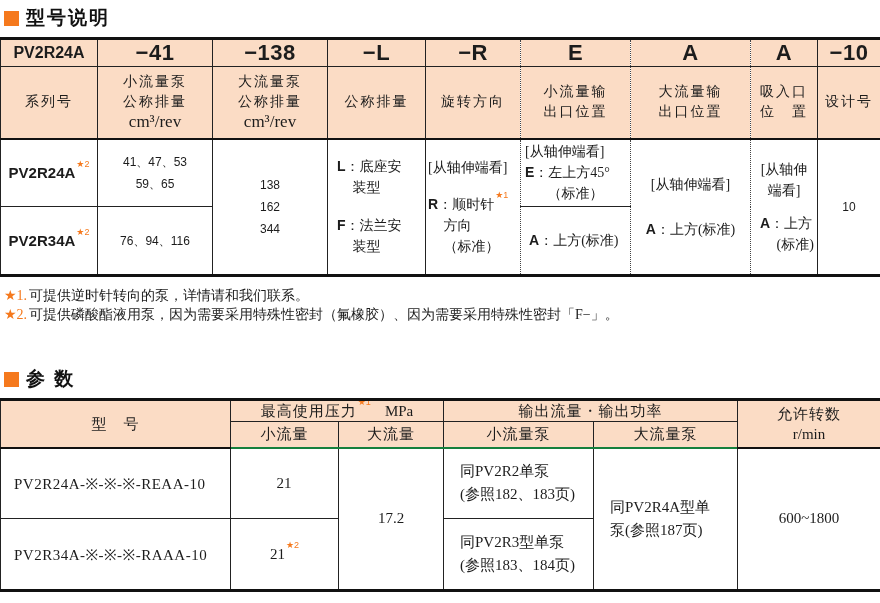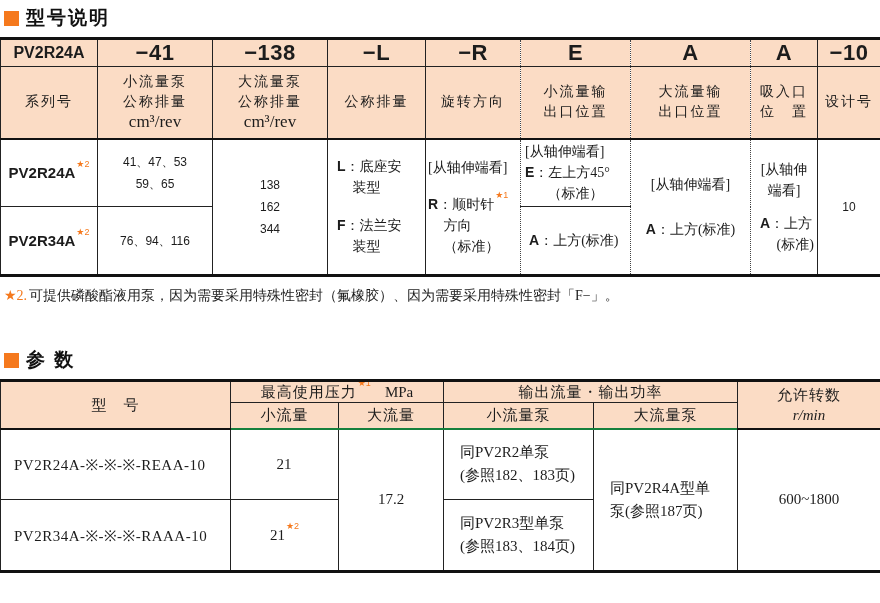--- a/index.html
+++ b/index.html
@@ -205,20 +205,23 @@
       </td>
       <td class="dl dr ta-left" style="padding-left:8px;">
         <span class="code-b">A</span><span>：上方(标准)</span>
       </td>
     </tr>
   </tbody>
     </table>
 
   <div class="footnotes">
     <div>
+      <span class="fn-marker">★1.</span><span>可提供逆时针转向的泵，详情请和我们联系。</span>
+    </div>
+    <div>
       <span class="fn-marker">★2.</span><span>可提供磷酸酯液用泵，因为需要采用特殊性密封（氟橡胶）、因为需要采用特殊性密封「F−」。</span>
     </div>
   </div>
 
   <div class="sec-title second">
     <span class="sq"></span>
     <span>参 数</span>
   </div>
 
   <table class="t2">
@@ -232,21 +235,21 @@
     </colgroup>
     <tbody>
         <tr class="h1">
       <td rowspan="2" class="hspan2">型　号</td>
       <td colspan="2">
         <span>最高使用压力</span><sup class="star">★1</sup><span class="unit-latin">MPa</span>
       </td>
       <td colspan="2">输出流量・输出功率</td>
       <td rowspan="2" class="hspan2">
         <div>允许转数</div>
-        <div class="unit-latin" style="margin-left:0;font-style:italic;">r/min</div>
+        <div class="unit-latin" style="margin-left:0;">r/min</div>
       </td>
     </tr>
     <tr class="h2">
       <td>小流量</td>
       <td>大流量</td>
       <td>小流量泵</td>
       <td>大流量泵</td>
     </tr>
     <tr class="br1">
       <td class="model-cell">PV2R24A-※-※-※-REAA-10</td>

